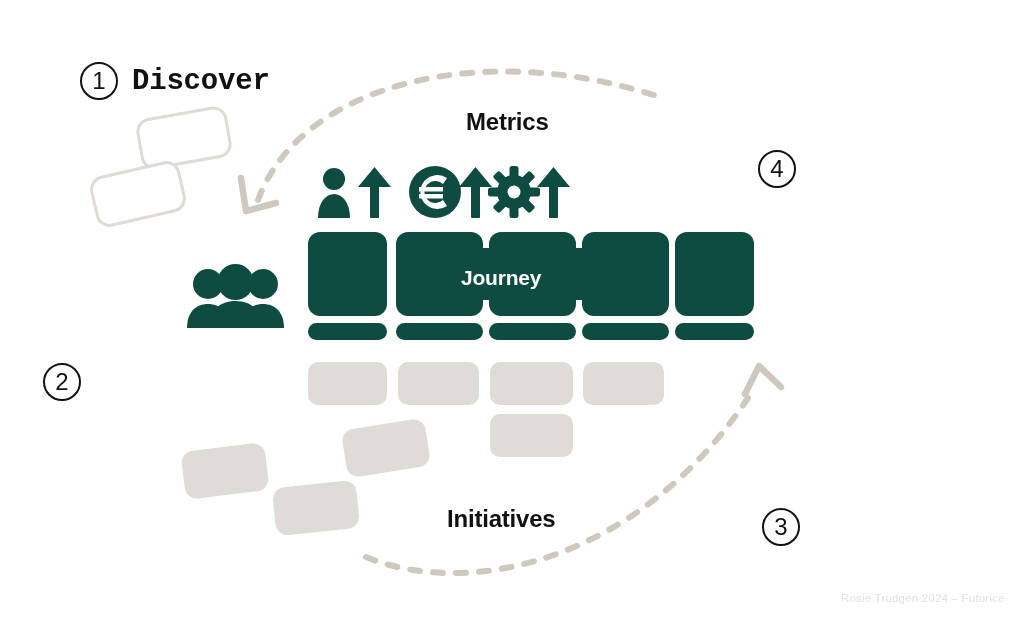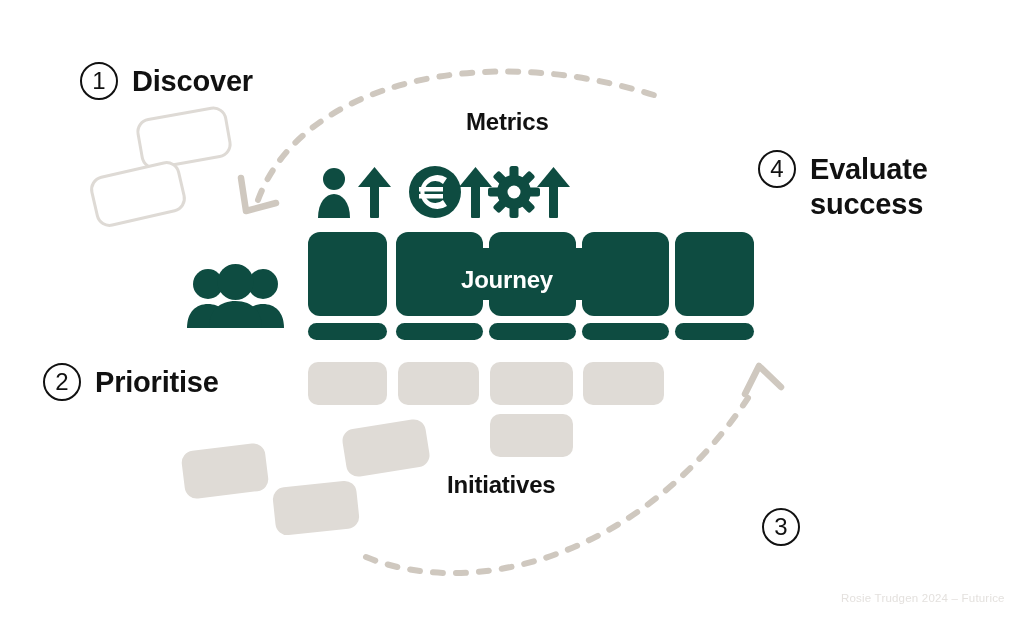--- a/index.html
+++ b/index.html
@@ -41,20 +41,21 @@
     line-height: 1;
     box-sizing: border-box;
   }
   .step-label {
     font-size: 29px;
     font-weight: bold;
     line-height: 1.22;
     letter-spacing: -0.2px;
     white-space: pre-line;
     padding-top: 2px;
+    font-family: Liberation Mono, monospace;
   }
 
   
   .section-title {
     position: absolute;
     font-size: 24px;
     font-weight: bold;
     color: #111111;
     letter-spacing: -0.2px;
     white-space: nowrap;
@@ -68,21 +69,21 @@
   }
   .journey-bar {
     position: absolute;
     background: #0E4C41;
     border-radius: 9px;
     height: 17px;
   }
   .journey-label {
     position: absolute;
     color: #ffffff;
-    font-size: 24px;
+    font-size: 21px;
     font-weight: bold;
     letter-spacing: -0.2px;
     z-index: 5;
     white-space: nowrap;
   }
 
   
   .init-card {
     position: absolute;
     background: #DFDBD6;
@@ -175,22 +176,20 @@
     </g>
 
     <g fill="#0E4C41">
       <rect x="233" y="16" width="9" height="36" rx="1"></rect>
       <path d="M 237.5 1 L 254 21 L 221 21 Z"></path>
     </g>
   </svg>
 
   <div class="step" style="left:758px;top:150px;">
     <div class="step-num">4</div>
-    <div class="step-label">Evaluate
-success</div>
   </div>
 
   <svg class="abs" style="left:187px;top:268px;width:97px;height:60px;" fill="#0E4C41">
     <circle cx="21" cy="16" r="15"></circle>
     <circle cx="76" cy="16" r="15"></circle>
     <circle cx="48.5" cy="14" r="18"></circle>
     <path d="M 0 60 C 0 44, 9 36, 21 36 C 33 36, 42 44, 42 60 Z"></path>
     <path d="M 55 60 C 55 44, 64 36, 76 36 C 88 36, 97 44, 97 60 Z"></path>
     <path d="M 22 60 C 22 42, 33 33, 48.5 33 C 64 33, 75 42, 75 60 Z"></path>
   </svg>
@@ -207,34 +206,33 @@
   <div class="journey-label" style="left:461px;top:266px;">Journey</div>
 
   <div class="journey-bar" style="left:308px;top:323px;width:79px;"></div>
   <div class="journey-bar" style="left:396px;top:323px;width:87px;"></div>
   <div class="journey-bar" style="left:489px;top:323px;width:87px;"></div>
   <div class="journey-bar" style="left:582px;top:323px;width:87px;"></div>
   <div class="journey-bar" style="left:675px;top:323px;width:79px;"></div>
 
   <div class="step" style="left:43px;top:363px;">
     <div class="step-num">2</div>
-    <div class="step-label">Prioritise</div>
   </div>
 
   <div class="init-card" style="left:308px;top:362px;width:79px;height:43px;"></div>
   <div class="init-card" style="left:398px;top:362px;width:81px;height:43px;"></div>
   <div class="init-card" style="left:490px;top:362px;width:83px;height:43px;"></div>
   <div class="init-card" style="left:583px;top:362px;width:81px;height:43px;"></div>
   <div class="init-card" style="left:490px;top:414px;width:83px;height:43px;"></div>
 
   <div class="loose-card" style="left:183px;top:447px;width:84px;height:48px;transform:rotate(-7deg);"></div>
   <div class="loose-card" style="left:344px;top:424px;width:84px;height:48px;transform:rotate(-9deg);"></div>
   <div class="loose-card" style="left:274px;top:484px;width:84px;height:48px;transform:rotate(-6deg);"></div>
 
-  <div class="section-title" style="left:447px;top:471px;text-align:right;">Initiatives</div>
+  <div class="section-title" style="left:447px;top:505px;text-align:right;">Initiatives</div>
 
   <div class="step" style="left:762px;top:508px;">
     <div class="step-num">3</div>
   </div>
 
   <div class="credit" style="left:841px;top:592px;">Rosie Trudgen 2024 – Futurice</div>
 
 </div>
 
 </body></html>

